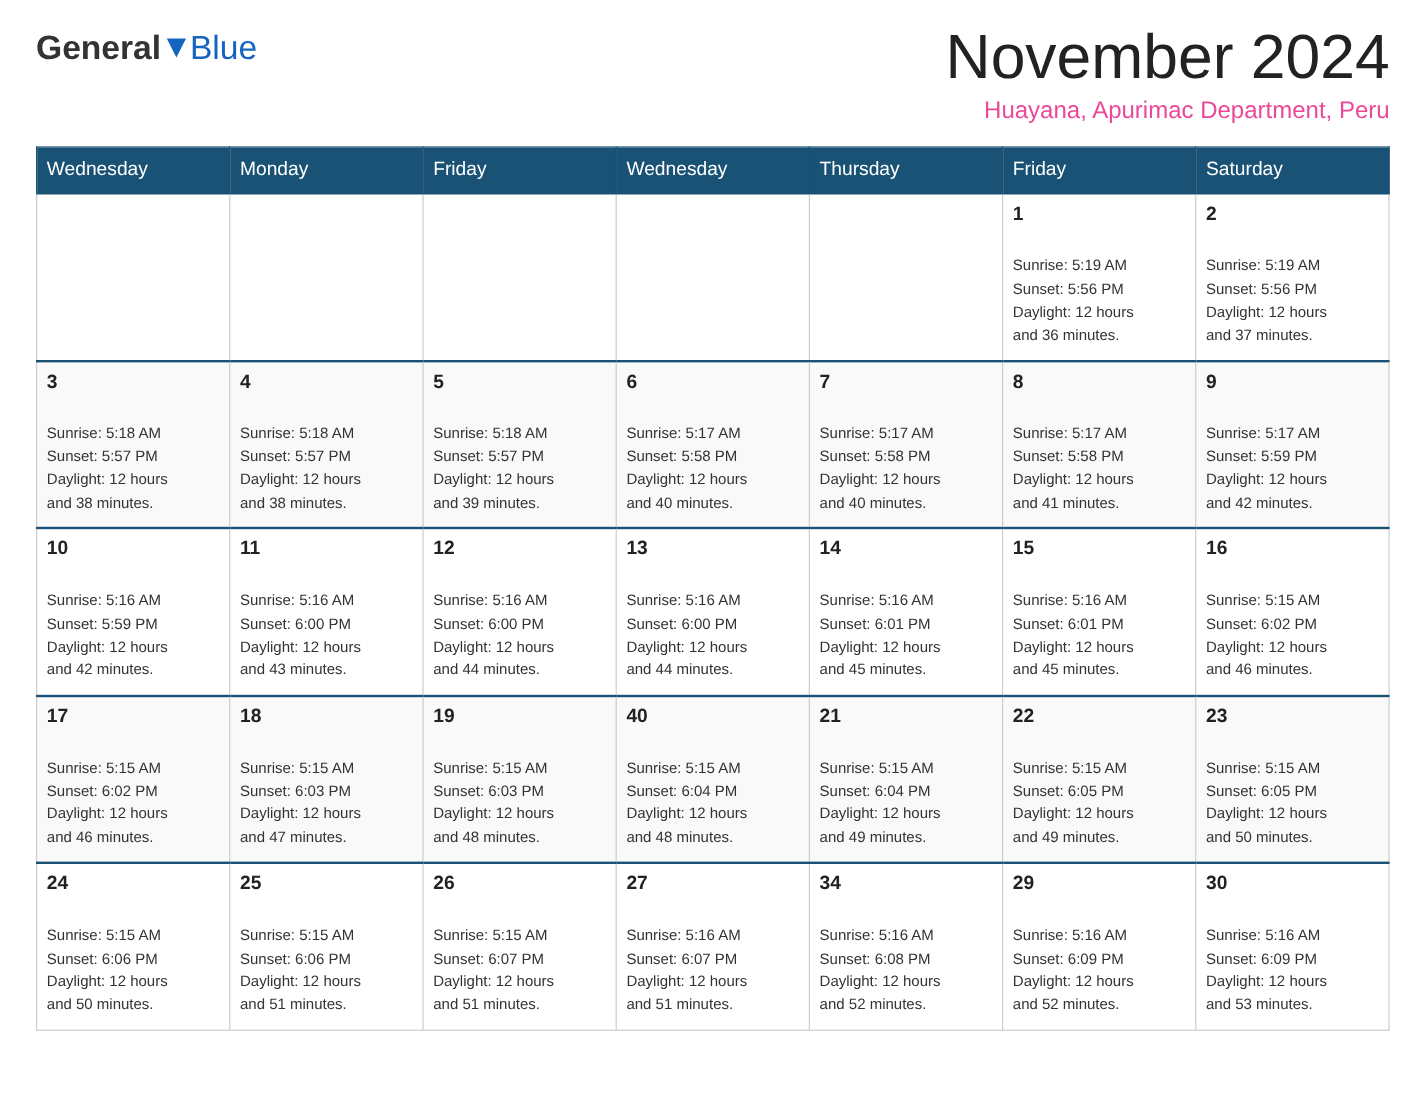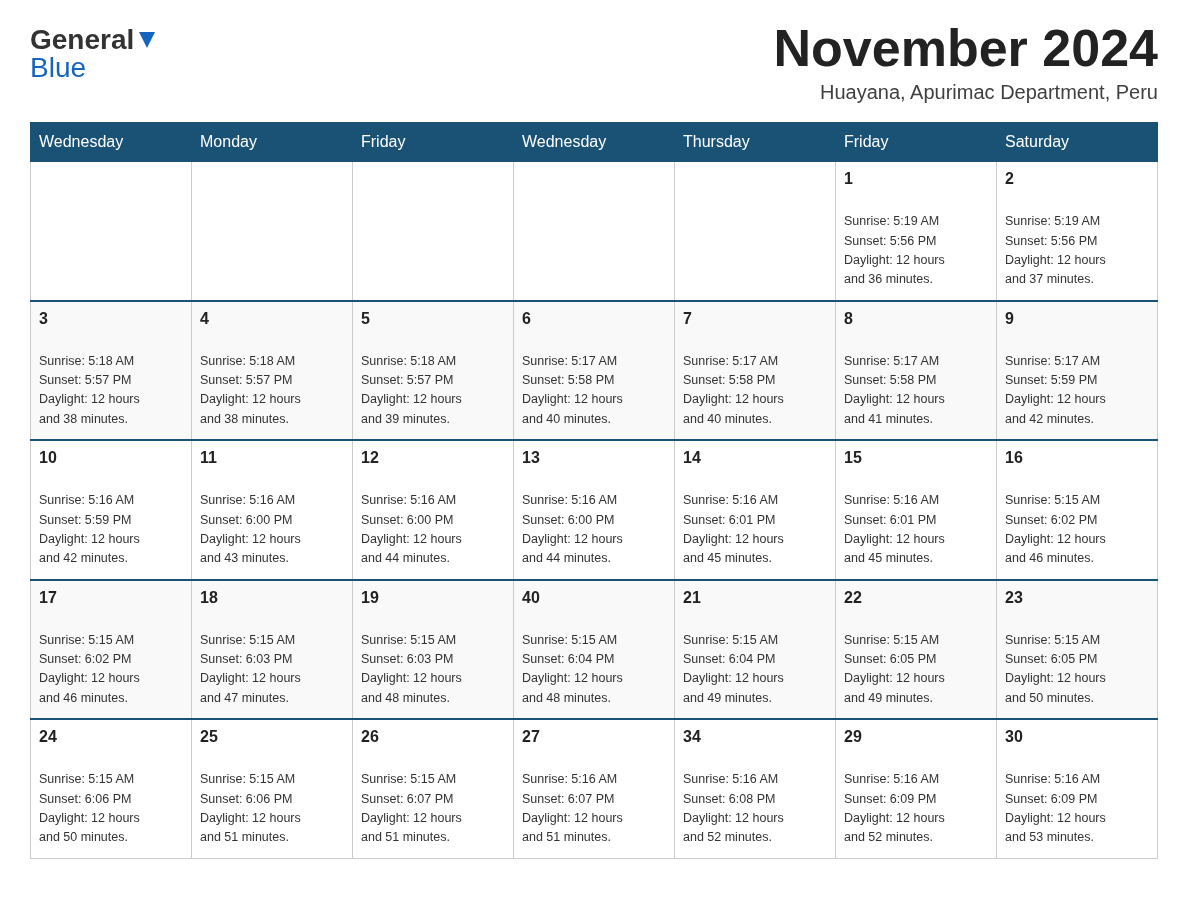--- a/index.html
+++ b/index.html
@@ -11,48 +11,48 @@
       min-height: 918px;
     }
     .header-area {
       display: flex;
       justify-content: space-between;
       align-items: flex-start;
       margin-bottom: 18px;
     }
     .logo {
       display: flex;
-      flex-direction: column;
+      flex-direction: row;
       align-items: flex-start;
       padding-top: 6px;
     }
     .logo-text {
       font-size: 28px;
       font-weight: bold;
       color: #333;
       line-height: 1;
     }
     .logo-blue-line {
       color: #1565c0;
       font-size: 28px;
       font-weight: normal;
       line-height: 1;
     }
     .title-area {
       text-align: right;
     }
     .month-title {
       font-size: 52px;
-      font-weight: bold;
+      font-weight: normal;
       color: #222;
       line-height: 1.1;
     }
     .location-subtitle {
       font-size: 20px;
-      color: #404040;
+      color: #ec4899;
       margin-top: 4px;
     }
     .calendar-table {
       width: 100%;
       border-collapse: collapse;
       table-layout: fixed;
     }
     .calendar-table thead tr th {
       background-color: #1a5276;
       color: #fff;

